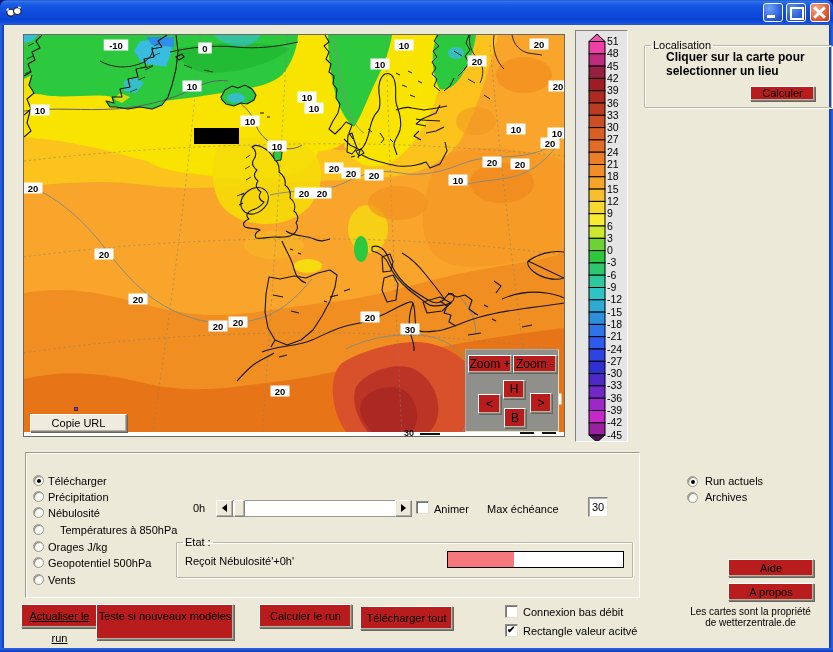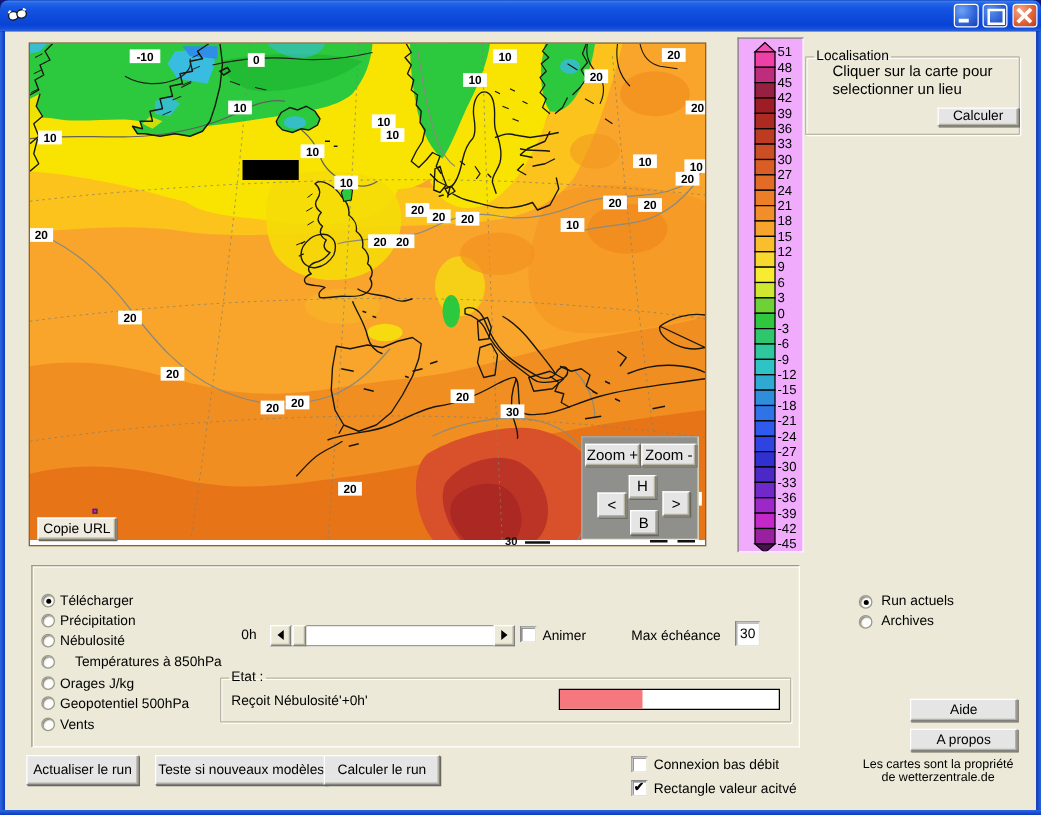--- a/index.html
+++ b/index.html
@@ -16,25 +16,25 @@
 #bmax::after{content:"";position:absolute;left:3px;top:3px;width:10px;height:9px;border:2px solid #fff;}
 #bclose::before,#bclose::after{content:"";position:absolute;left:1px;top:7px;width:15px;height:3px;background:#fff;}
 #bclose::before{transform:rotate(45deg);}
 #bclose::after{transform:rotate(-45deg);}
 #client{position:absolute;left:4px;top:25px;width:825px;height:623px;background:#ECE9D8;}
 .bord{position:absolute;background:linear-gradient(90deg,#2E66E0,#0B3BC0);}
 #bl{left:0;top:25px;width:4px;height:627px;}
 #br{left:829px;top:25px;width:4px;height:627px;background:linear-gradient(90deg,#0B3BC0,#2E66E0);}
 #bb{left:0;top:648px;width:833px;height:4px;background:linear-gradient(180deg,#2E66E0,#0B3BC0);}
 #mapf{position:absolute;left:23px;top:34px;width:542px;height:403px;border:1px solid #696969;background:#F9A52B;}
-#scalebox{position:absolute;left:590px;top:30px;width:53px;height:412px;background:#f0abfc;border-top:1px solid #808080;border-left:1px solid #808080;border-right:1px solid #fff;border-bottom:1px solid #fff;}
+#scalebox{position:absolute;left:575px;top:30px;width:53px;height:412px;background:#e5e5e5;border-top:1px solid #808080;border-left:1px solid #808080;border-right:1px solid #fff;border-bottom:1px solid #fff;}
 fieldset{position:absolute;margin:0;padding:0;border:1px solid #B9B6A3;border-radius:1px;box-shadow:1px 1px 0 #fff,inset 1px 1px 0 #fff;}
 fieldset legend{font-size:11px;color:#000;margin-left:6px;padding:0 2px;}
-#gloc{left:644px;top:39px;width:172px;height:69px;}
-.btn{position:absolute;background:#e5e5e5;border:1px solid #808080;border-top-color:#fff;border-left-color:#fff;box-shadow:inset -1px -1px 0 #B5B2A0, 1px 1px 0 #6A675A;font-size:11px;text-align:center;color:#000;}
+#gloc{left:644px;top:39px;width:188px;height:69px;}
+.btn{position:absolute;background:#b91c1c;border:1px solid #808080;border-top-color:#fff;border-left-color:#fff;box-shadow:inset -1px -1px 0 #B5B2A0, 1px 1px 0 #6A675A;font-size:11px;text-align:center;color:#000;}
 #bcalc{left:750px;top:86px;width:65px;height:15px;line-height:13px;}
 #gbig{position:absolute;left:25px;top:452px;width:615px;height:146px;border:1px solid #9C9A84;border-right-color:#fff;border-bottom-color:#fff;box-shadow:inset 1px 1px 0 #fff;}
 .radio{position:absolute;width:11px;height:11px;border-radius:50%;background:#fdfdfb;border:1px solid #9A9786;box-shadow:inset 1px 1px 1px #8a887c;}
 .radio.sel::after{content:"";position:absolute;left:2.5px;top:2.5px;width:4px;height:4px;border-radius:50%;background:#000;}
 .lab{position:absolute;font-size:11px;color:#000;white-space:nowrap;}
 #gdate{left:176px;top:466px;width:457px;height:59px;}
 #getat{left:176px;top:536px;width:457px;height:42px;}
 .cb{position:absolute;width:13px;height:13px;background:#fff;border:1px solid #888;border-bottom-color:#E6E2D2;border-right-color:#E6E2D2;box-shadow:inset 1px 1px 0 #555c;}
 .cb.chk::after{content:"✔";position:absolute;left:1px;top:-1px;font-size:10px;font-weight:bold;color:#000;}
 .sb{position:absolute;background:#ECE9D8;border:1px solid #808080;border-top-color:#fff;border-left-color:#fff;box-shadow:inset -1px -1px 0 #B5B2A0;}
@@ -285,21 +285,21 @@
         </g>
 <g>
           <rect x="300.5" y="127.5" width="19.0" height="11" fill="#fff"></rect>
           <text x="310" y="136.5" font-size="9.5" font-weight="bold" fill="#000" text-anchor="middle" font-family="Liberation Sans">20</text>
         </g>
 <g>
           <rect x="204.5" y="281.5" width="19.0" height="11" fill="#fff"></rect>
           <text x="214" y="290.5" font-size="9.5" font-weight="bold" fill="#000" text-anchor="middle" font-family="Liberation Sans">20</text>
         </g>
       </svg>
- <div class="btn" style="left:6px;top:379px;width:63px;height:18px;line-height:16px;background:#EFEBDE;">Copie URL</div>
+ <div class="btn" style="left:6px;top:379px;width:97px;height:18px;line-height:16px;background:#EFEBDE;">Copie URL</div>
  <div style="position:absolute;left:50px;top:372px;width:4px;height:4px;background:#C81EC8;border:1px solid #333;"></div>
  <div id="zoompanel" style="position:absolute;left:441px;top:314px;width:94px;height:83px;background:#8F8F8B;border-right:1px solid #E8E4C8;border-bottom:1px solid #E8E4C8;border-top:1px solid #ABABA7;border-left:1px solid #ABABA7;">
    <div class="btn" style="left:2px;top:5px;width:44px;height:18px;line-height:16px;font-size:12px;">Zoom +</div>
    <div class="btn" style="left:47px;top:5px;width:44px;height:18px;line-height:16px;font-size:12px;">Zoom -</div>
    <div class="btn" style="left:37px;top:30px;width:22px;height:19px;line-height:17px;font-size:12px;">H</div>
    <div class="btn" style="left:12px;top:44px;width:23px;height:20px;line-height:18px;font-size:12px;">&lt;</div>
    <div class="btn" style="left:64px;top:43px;width:22px;height:20px;line-height:18px;font-size:12px;">&gt;</div>
    <div class="btn" style="left:38px;top:58px;width:22px;height:20px;line-height:18px;font-size:12px;">B</div>
  </div></div>
 
@@ -369,21 +369,21 @@
         <text x="31" y="358.40000000000003" font-size="10.5" fill="#000" font-family="Liberation Sans">-33</text>
         <text x="31" y="370.70000000000005" font-size="10.5" fill="#000" font-family="Liberation Sans">-36</text>
         <text x="31" y="383" font-size="10.5" fill="#000" font-family="Liberation Sans">-39</text>
         <text x="31" y="395.3" font-size="10.5" fill="#000" font-family="Liberation Sans">-42</text>
         <text x="31" y="407.6" font-size="10.5" fill="#000" font-family="Liberation Sans">-45</text>
       </svg></div>
 
  <fieldset id="gloc">
       <legend>Localisation</legend>
     </fieldset>
- <div style="position:absolute;left:666px;top:51px;font-size:12px;font-weight:normal;line-height:13.5px;">Cliquer sur la carte pour<br>selectionner un lieu</div>
+ <div style="position:absolute;left:666px;top:51px;font-size:12px;font-weight:bold;line-height:13.5px;">Cliquer sur la carte pour<br>selectionner un lieu</div>
  <div class="btn" id="bcalc">Calculer</div>
 
  <div id="gbig"></div>
  <div class="radio sel" style="left:33px;top:475px"></div>
     <div class="lab" style="left:48px;top:475px">Télécharger</div>
  <div class="radio" style="left:33px;top:491px"></div>
     <div class="lab" style="left:48px;top:491px">Précipitation</div>
  <div class="radio" style="left:33px;top:507px"></div>
     <div class="lab" style="left:48px;top:507px">Nébulosité</div>
  <div class="radio" style="left:33px;top:524px"></div>
@@ -397,40 +397,41 @@
 
  <div class="lab" style="left:193px;top:502px">0h</div>
  <div id="sbtrack"></div>
  <div class="sb" style="left:216px;top:500px;width:17px;height:17px"></div>
  <div class="arr" style="left:222px;top:504px;border-top:4px solid transparent;border-bottom:4px solid transparent;border-right:5px solid #000;"></div>
  <div class="sb" style="left:234px;top:500px;width:11px;height:17px"></div>
  <div class="sb" style="left:395px;top:500px;width:17px;height:17px"></div>
  <div class="arr" style="left:401px;top:504px;border-top:4px solid transparent;border-bottom:4px solid transparent;border-left:5px solid #000;"></div>
  <div class="cb" style="left:416px;top:501px"></div>
  <div class="lab" style="left:434px;top:503px">Animer</div>
- <div class="lab" style="left:505px;top:503px">Max échéance</div>
+ <div class="lab" style="left:487px;top:503px">Max échéance</div>
  <div id="inp30">30</div>
 
  <fieldset id="getat">
       <legend>Etat :</legend>
     </fieldset>
  <div class="lab" style="left:185px;top:555px">Reçoit Nébulosité'+0h'</div>
  <div id="pbar">
       <div id="pfill"></div>
     </div>
 
  <div class="radio sel" style="left:687px;top:476px"></div>
     <div class="lab" style="left:705px;top:475px">Run actuels</div>
  <div class="radio" style="left:687px;top:492px"></div>
     <div class="lab" style="left:705px;top:491px">Archives</div>
  <div class="btn" style="left:728px;top:559px;width:86px;height:18px;line-height:16px;">Aide</div>
  <div class="btn" style="left:728px;top:583px;width:86px;height:18px;line-height:16px;">A propos</div>
 
- <div class="btn" style="left:21px;top:604px;width:90px;height:24px;line-height:22px;">Actualiser le run</div>
- <div class="btn" style="left:124px;top:604px;width:138px;height:24px;line-height:22px;">Teste si nouveaux modèles</div>
+ <div class="btn" style="left:21px;top:604px;width:77px;height:24px;line-height:22px;text-decoration:underline;">Actualiser le run</div>
+ <div class="btn" style="left:96px;top:604px;width:138px;height:36px;line-height:22px;">Teste si nouveaux modèles</div>
  <div class="btn" style="left:259px;top:604px;width:93px;height:24px;line-height:22px;">Calculer le run</div>
+ <div class="btn" style="left:360px;top:606px;width:93px;height:24px;line-height:22px;">Télécharger tout</div>
 
  <div class="cb" style="left:505px;top:605px"></div>
  <div class="lab" style="left:523px;top:606px">Connexion bas débit</div>
  <div class="cb chk" style="left:505px;top:624px"></div>
  <div class="lab" style="left:523px;top:625px">Rectangle valeur acitvé</div>
  <div class="smalltxt" style="left:683px;top:606px;width:135px;text-align:center;">Les cartes sont la propriété<br>de wetterzentrale.de</div>
 </div>
 
 </body></html>

